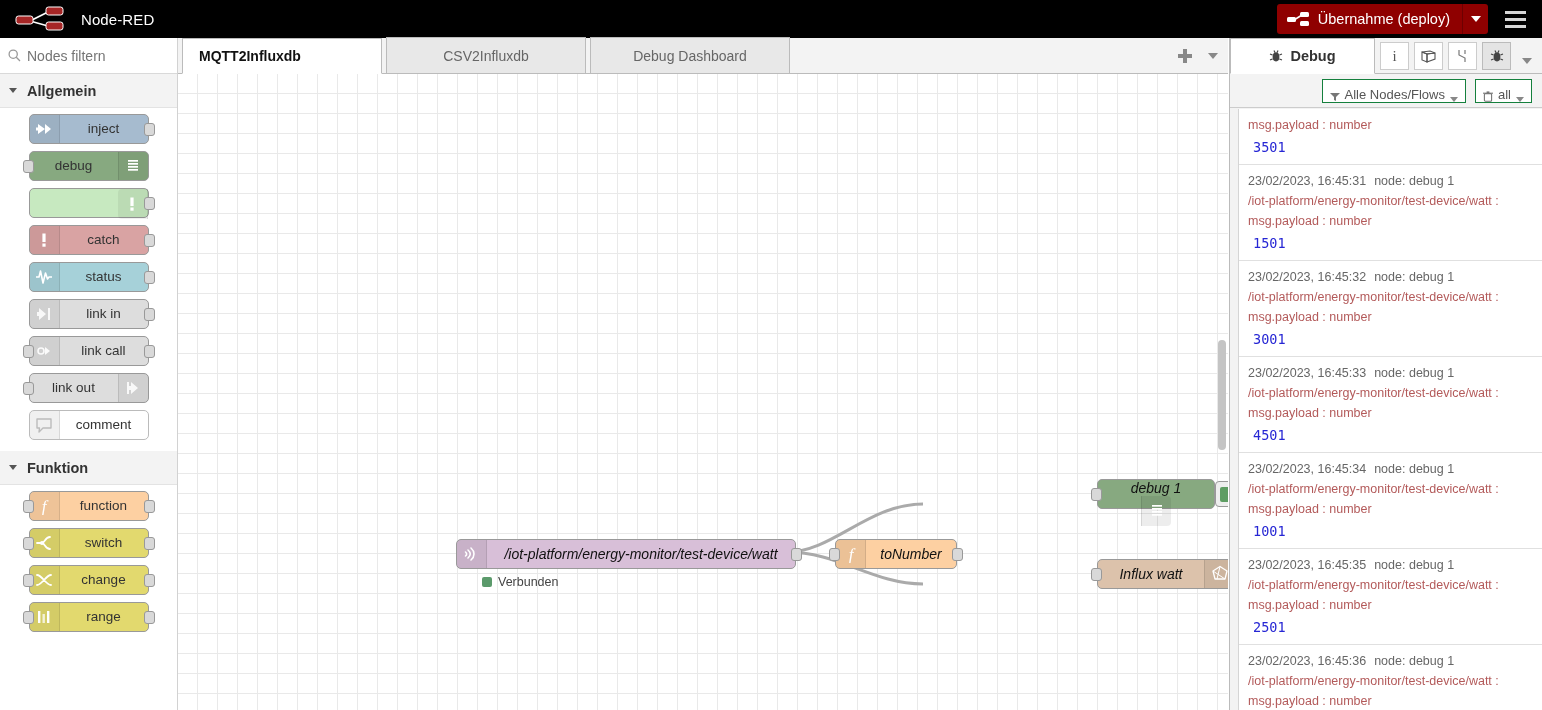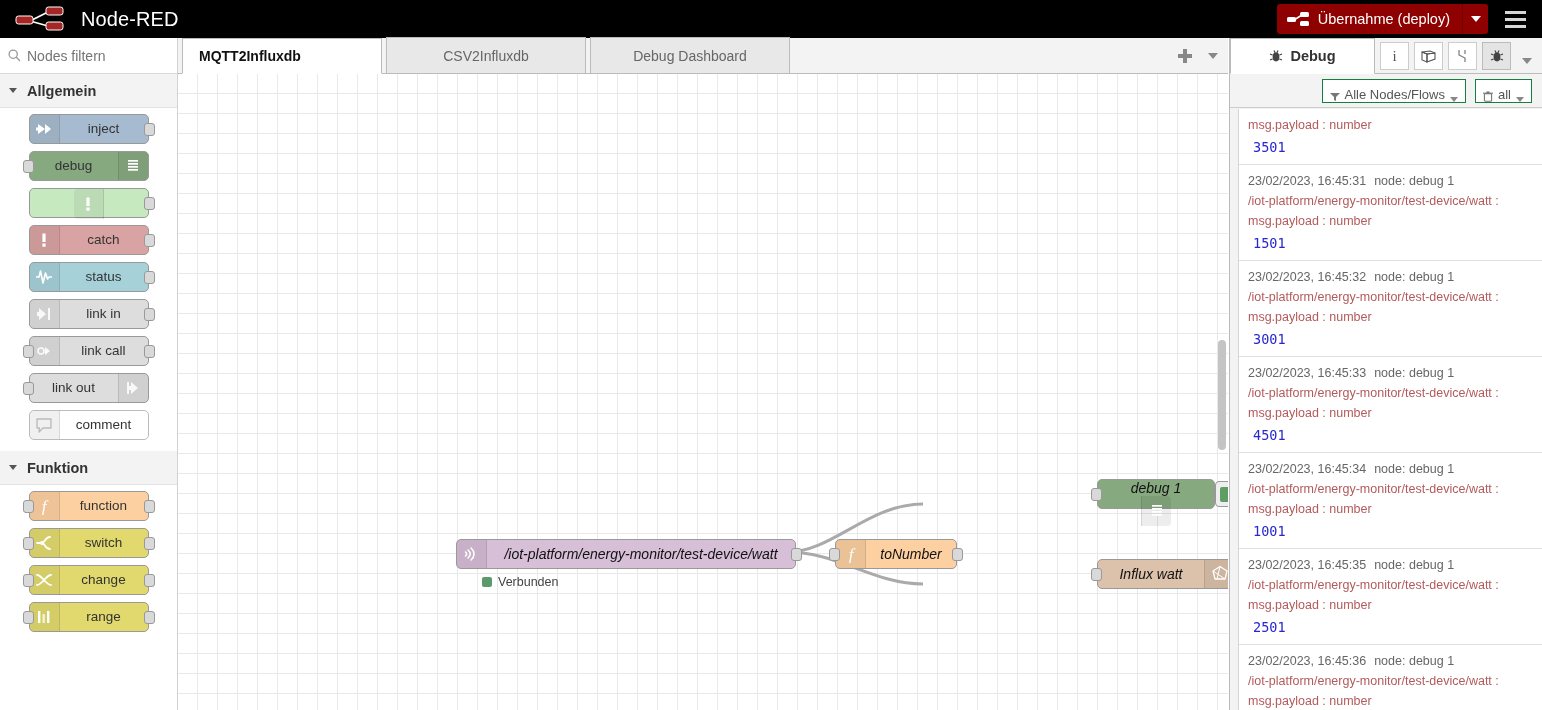--- a/index.html
+++ b/index.html
@@ -11,21 +11,21 @@
   }
 
   
   #header {
     position: absolute; top: 0; left: 0; width: 1542px; height: 38px;
     background: #000; display: flex; align-items: center;
   }
   #logo-wrap { display: flex; align-items: center; padding-left: 14px; }
   .nr-logo { width: 58px; height: 26px; }
   #brand-title {
-    color: #fff; font-size: 20px; margin-left: 9px; letter-spacing: .1px;
+    color: #fff; font-size: 15px; margin-left: 9px; letter-spacing: .1px;
     font-family: "Liberation Sans", sans-serif;
   }
   #header-right {
     margin-left: auto; display: flex; align-items: center; height: 38px;
   }
   #deploy-btn {
     display: flex; align-items: center; height: 30px;
     background: #8f0000; border-radius: 3px 0 0 3px;
     padding: 0 12px 0 10px; cursor: pointer;
   }
@@ -66,21 +66,21 @@
     font-weight: bold; font-size: 14.5px; color: #333;
   }
   .cat-chev {
     width: 0; height: 0; border-left: 4.5px solid transparent;
     border-right: 4.5px solid transparent; border-top: 5.5px solid #555;
     margin-right: 10px;
   }
   .cat-body { padding: 6px 0 4px 0; }
   .pnode {
     position: relative; margin: 0 auto 7px auto; width: 120px; height: 30px;
-    border: 1px solid #999; border-radius: 5px; display: flex; align-items: center;
+    border: 1px solid #999; border-radius: 5px; display: flex; align-items: flex-end;
     cursor: move; overflow: visible;
   }
   .pnode .plabel {
     flex: 1; text-align: center; font-size: 13.5px; color: #333;
     line-height: 28px; white-space: nowrap;
   }
   .pico {
     width: 30px; height: 28px; display: flex; align-items: center;
     justify-content: center; border-right: 1px solid rgba(0,0,0,.10);
     background: rgba(0,0,0,.06); border-radius: 4px 0 0 4px; flex: 0 0 30px;

